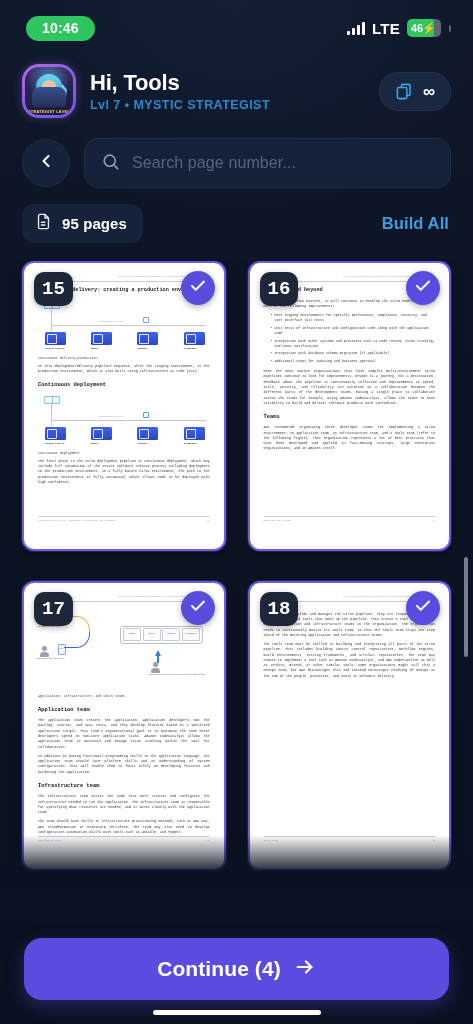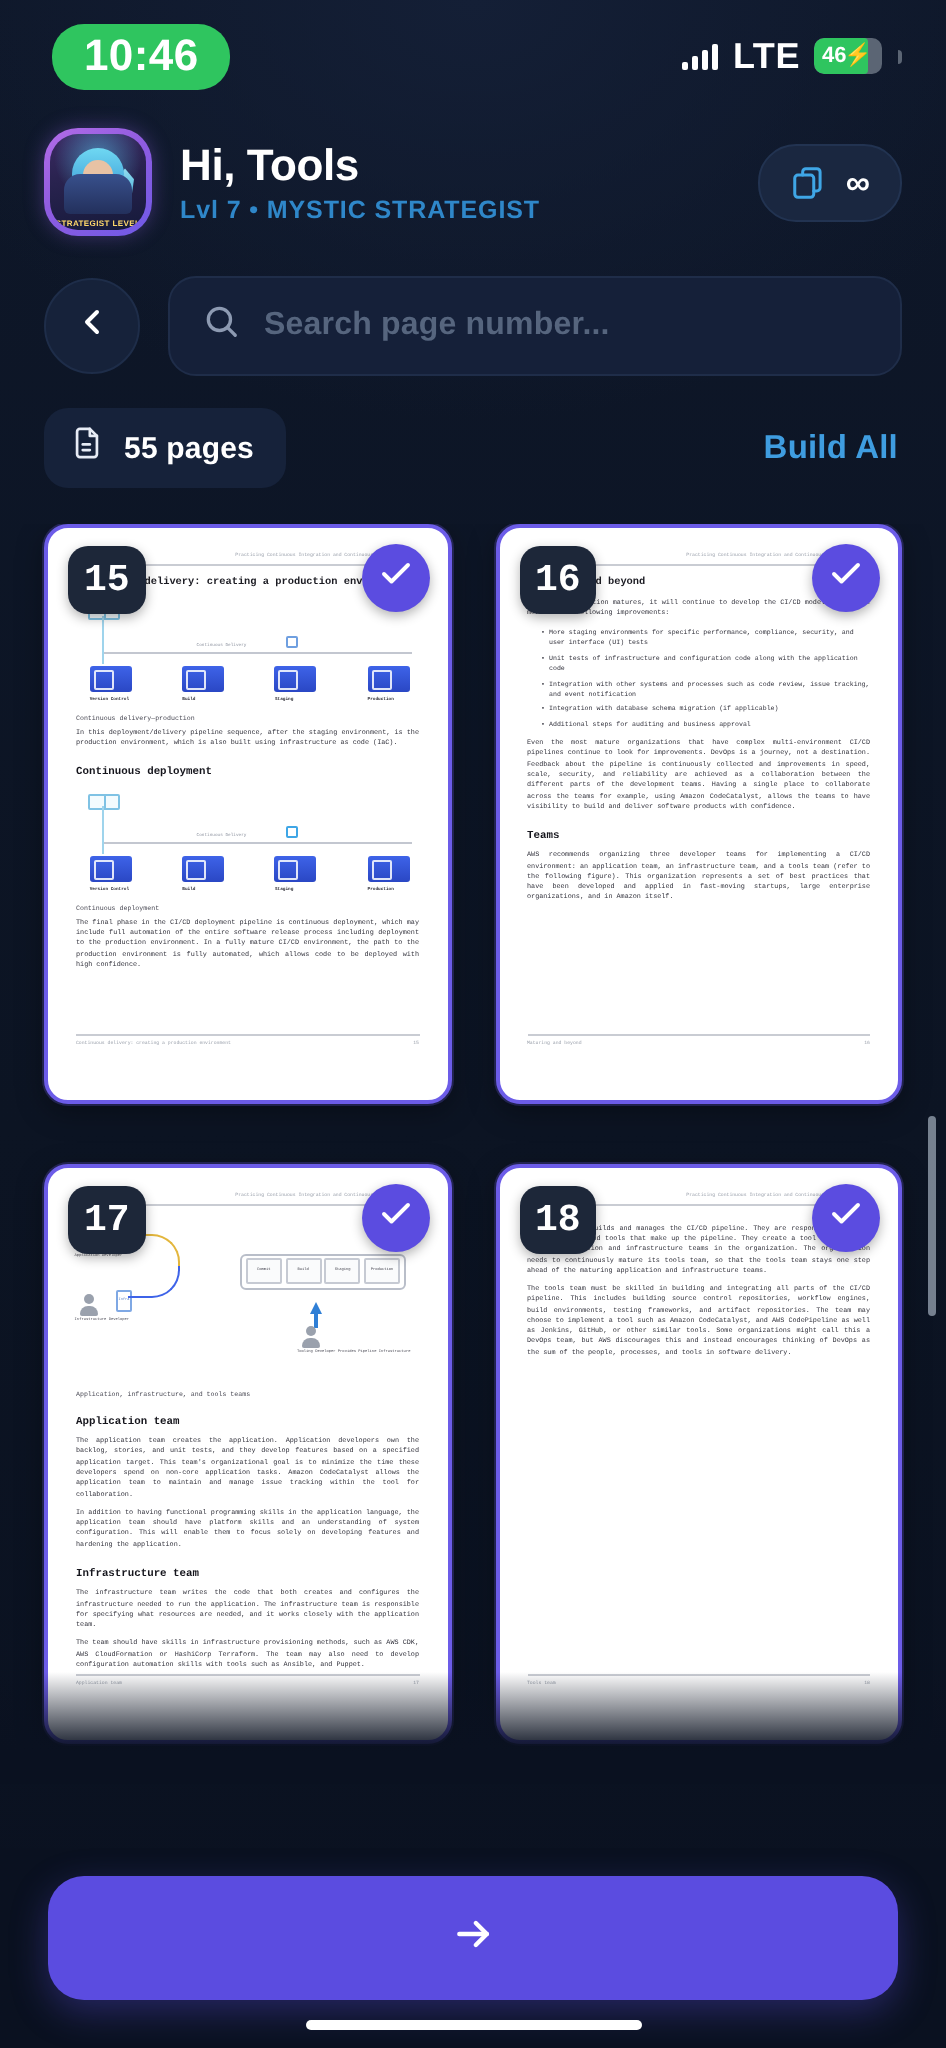--- a/index.html
+++ b/index.html
@@ -28,21 +28,21 @@
     position: relative;
     height: 56px;
     display: flex;
     align-items: center;
     justify-content: space-between;
     padding: 0 22px 0 26px;
   }
   .time-pill {
     background: #2fc55f;
     color: #ffffff;
-    font-size: 22px;
+    font-size: 14px;
     font-weight: bold;
     letter-spacing: .2px;
     padding: 5px 16px 6px;
     border-radius: 16px;
     line-height: 1;
   }
   .status-right {
     display: flex;
     align-items: center;
     gap: 7px;
@@ -53,21 +53,21 @@
     width: 3px;
     background: #ffffff;
     border-radius: 1px;
   }
   .signal i:nth-child(1) { height: 4px; }
   .signal i:nth-child(2) { height: 7px; }
   .signal i:nth-child(3) { height: 10px; }
   .signal i:nth-child(4) { height: 13px; }
   .lte {
     color: #ffffff;
-    font-size: 18px;
+    font-size: 15px;
     font-weight: bold;
     letter-spacing: .3px;
   }
   .battery {
     position: relative;
     width: 34px;
     height: 18px;
     border-radius: 5px;
     background: #5b6574;
     display: flex;
@@ -244,21 +244,20 @@
     border-radius: 14px;
     display: flex;
     align-items: center;
     padding: 0 16px;
     gap: 12px;
   }
   .search-ph {
     color: #56657e;
     font-size: 16px;
     letter-spacing: .1px;
-    font-weight: bold;
   }
 
   
   .meta-row {
     display: flex;
     align-items: center;
     justify-content: space-between;
     padding: 16px 22px 0 22px;
   }
   .pages-chip {
@@ -693,21 +692,21 @@
   <div class="meta-row">
     <div class="pages-chip">
       <span>
         <svg width="17" height="17" viewBox="0 0 24 24" fill="none" stroke="#e7ecf5" stroke-width="1.9" stroke-linecap="round" stroke-linejoin="round">
           <path d="M14 2H7a2 2 0 0 0-2 2v16a2 2 0 0 0 2 2h10a2 2 0 0 0 2-2V7z"></path>
           <polyline points="14 2 14 7 19 7"></polyline>
           <line x1="9" y1="13" x2="14" y2="13"></line>
           <line x1="9" y1="17" x2="14" y2="17"></line>
         </svg>
       </span>
-      <span class="pages-chip-label">55 pages</span>
+      <span class="pages-chip-label">95 pages</span>
     </div>
     <div class="select-all">Build All</div>
   </div>
 
   <div class="grid-wrap">
     <div class="grid">
 
       <div class="page-card">
         <div class="num-badge">15</div>
         <div class="check-badge">
@@ -877,20 +876,21 @@
       </div>
 
     </div>
 
     <div class="fade-bottom"></div>
     <div class="scrollbar"></div>
   </div>
 
   <div class="footer">
     <div class="continue-btn">
+      <span class="continue-label">Continue (4)</span>
       <span>
         <svg width="22" height="22" viewBox="0 0 24 24" fill="none" stroke="#ffffff" stroke-width="2.4" stroke-linecap="round" stroke-linejoin="round">
           <line x1="4" y1="12" x2="19" y2="12"></line>
           <polyline points="13 6 19 12 13 18"></polyline>
         </svg>
       </span>
     </div>
     <div class="home-indicator"></div>
   </div>
 

